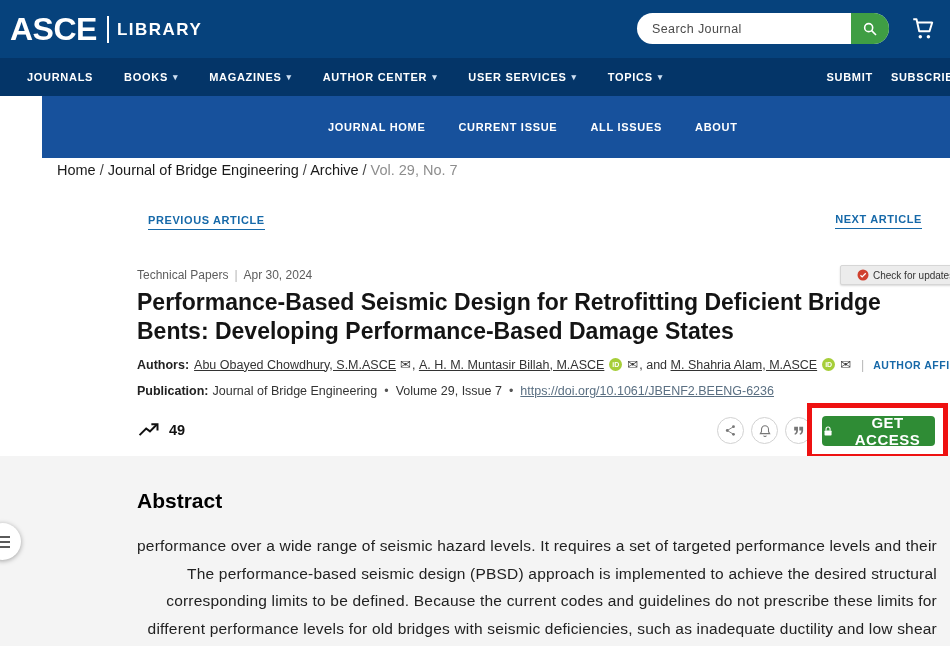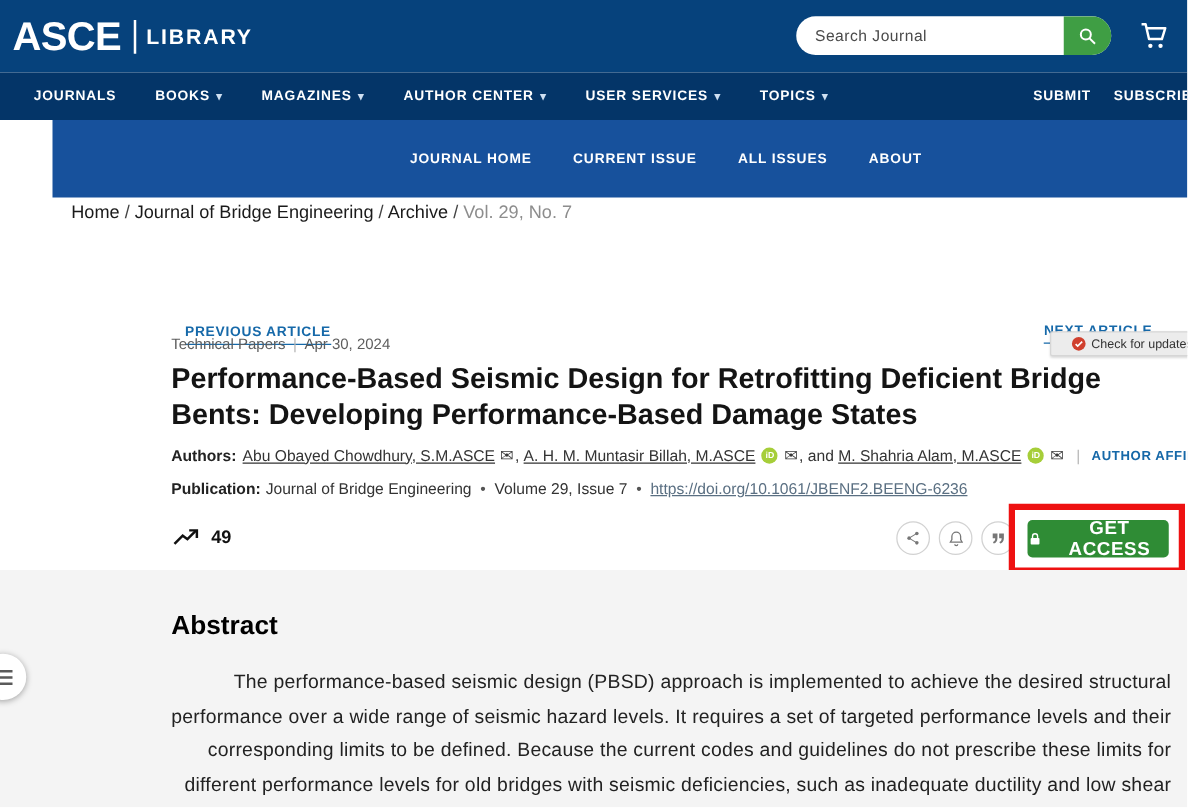--- a/index.html
+++ b/index.html
@@ -38,21 +38,21 @@
                 display:flex; align-items:center; gap:33px; padding-left:286px; }
 
   
   .breadcrumb { position:absolute; left:57px; top:162px; font-size:14.5px; color:#1a1a1a; white-space:nowrap; }
   .crumb-link { color:#1a1a1a; cursor:pointer; }
   .crumb-sep { color:#444; white-space:pre; }
   .crumb-current { color:#8d8d8d; }
 
   
   .pager-link { color:#1669a9; font-size:11px; font-weight:bold; letter-spacing:.6px;
-                border-bottom:1px solid #1669a9; padding-bottom:3px; cursor:pointer; white-space:nowrap;margin-top:46px; }
+                border-bottom:1px solid #1669a9; padding-bottom:3px; cursor:pointer; white-space:nowrap; }
   .prev-link { position:absolute; left:148px; top:214px; }
   .next-link { position:absolute; right:28px; top:213px; }
 
   
   .meta { position:absolute; left:137px; top:268px; font-size:12px; color:#5d5d5d; white-space:nowrap; }
   .meta-sep { color:#b5b5b5; padding:0 6px; }
 
   .check-badge { position:absolute; left:840px; top:265px; height:20px; background:#ececec;
                  border:1px solid #d6d6d6; border-radius:2px; display:flex; align-items:center; gap:4px;
                  padding:0 7px 0 16px; font-size:10px; color:#333; cursor:pointer;
@@ -271,22 +271,22 @@
       <path d="M8 10V7a4 4 0 0 1 8 0v3" fill="none" stroke="#fff" stroke-width="2.2"></path>
     </svg>
     <span>GET ACCESS</span>
   </button>
 
   <div class="annotation"></div>
 
   <section class="abstract-section">
     <h2 class="abstract-heading">Abstract</h2>
     <div class="abstract-body">
+      <div>performance over a wide range of seismic hazard levels. It requires a set of targeted performance levels and their</div>
       <div>The performance-based seismic design (PBSD) approach is implemented to achieve the desired structural</div>
-      <div>performance over a wide range of seismic hazard levels. It requires a set of targeted performance levels and their</div>
       <div>corresponding limits to be defined. Because the current codes and guidelines do not prescribe these limits for</div>
       <div>different performance levels for old bridges with seismic deficiencies, such as inadequate ductility and low shear</div>
     </div>
   </section>
 
   <button class="fab">
     <span class="fab-bar"></span>
     <span class="fab-bar"></span>
     <span class="fab-bar"></span>
   </button>

